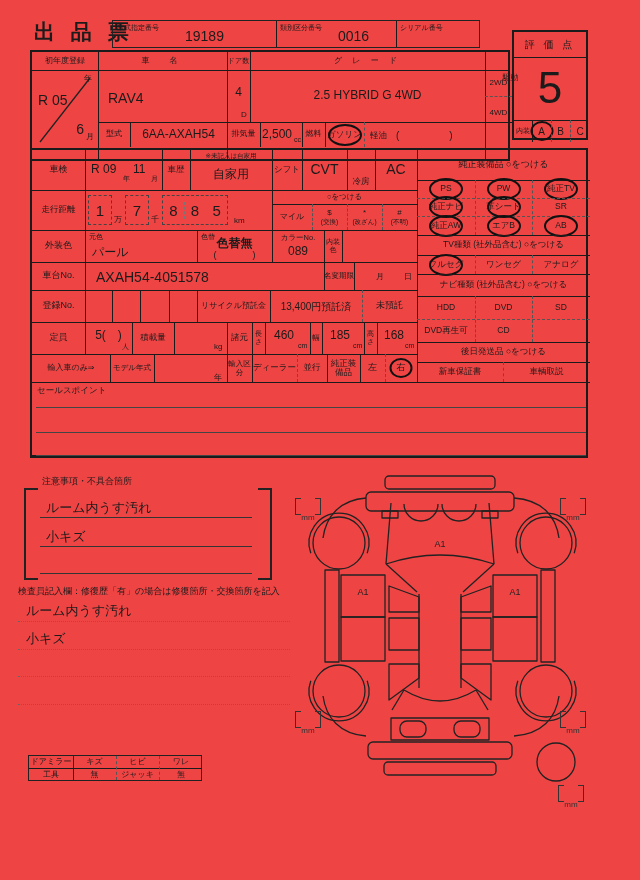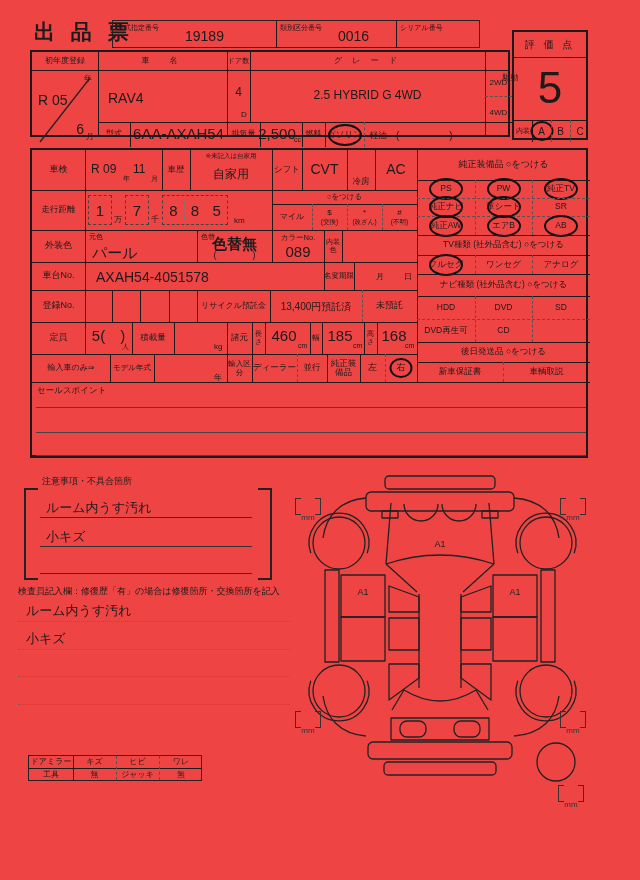--- a/index.html
+++ b/index.html
@@ -7,21 +7,21 @@
         font-family:"Liberation Sans","DejaVu Sans",sans-serif;color:#1b1b1b;}
   .abs{position:absolute;box-sizing:border-box;}
   .c{display:flex;align-items:center;justify-content:center;text-align:center;line-height:1.1;}
   .vl{position:absolute;width:1px;background:#1b1b1b;}
   .hl{position:absolute;height:1px;background:#1b1b1b;}
   .vd{position:absolute;width:0;border-left:1px dashed #555;}
   .hd{position:absolute;height:0;border-top:1px dashed #555;}
   .thin{background:#444;}
   .title{font-size:21px;font-weight:bold;letter-spacing:5px;}
   .f6{font-size:6.5px;} .f7{font-size:7px;} .f75{font-size:7.5px;} .f8{font-size:8px;}
-  .f85{font-size:8.5px;} .f9{font-size:9px;} .f10{font-size:10px;} .f11{font-size:15px;}
+  .f85{font-size:8.5px;} .f9{font-size:9px;} .f10{font-size:10px;} .f11{font-size:12px;}
   .f12{font-size:12px;} .f13{font-size:14px;} .f14{font-size:14px;}
   .circ::after{content:"";position:absolute;width:30px;height:18px;border:2px solid #111;
     border-radius:50%;left:50%;top:50%;transform:translate(-50%,-50%);}
   .circ-xs::after{content:"";position:absolute;width:19px;height:16px;border:2px solid #111;
     border-radius:50%;left:50%;top:50%;transform:translate(-50%,-50%);}
   .mbox{position:absolute;box-sizing:border-box;border:1.5px dashed #444;display:flex;
     align-items:center;justify-content:center;font-size:15px;}
   .uline{position:absolute;border-bottom:1.5px solid #333;}
   .dline{position:absolute;border-bottom:1.5px dotted #666;}
   .hand{font-size:13px;}
@@ -61,21 +61,21 @@
     <div class="hl" style="left:0;top:88px;width:100%;"></div>
     <div class="abs c f7" style="left:0;top:88px;width:18px;height:22px;">内装</div>
     <div class="vl" style="left:18px;top:88px;height:22px;"></div>
     <div class="abs c f10 circ-xs" style="left:18px;top:88px;width:19px;height:22px;">A</div>
     <div class="vd" style="left:37px;top:88px;height:22px;"></div>
     <div class="abs c f10" style="left:37px;top:88px;width:19px;height:22px;">B</div>
     <div class="vd" style="left:56px;top:88px;height:22px;"></div>
     <div class="abs c f10" style="left:56px;top:88px;width:20px;height:22px;">C</div>
   </div>
 
-  <div class="abs" style="left:30px;top:50px;width:480px;height:87px;border:2px solid #1b1b1b;">
+  <div class="abs" style="left:30px;top:50px;width:480px;height:111px;border:2px solid #1b1b1b;">
     <div class="hl" style="left:0;top:18px;width:100%;"></div>
     <div class="vl" style="left:66px;top:0;height:100%;"></div>
     <div class="vl" style="left:195px;top:0;height:100%;"></div>
     <div class="vl" style="left:218px;top:0;height:70px;"></div>
     <div class="vl" style="left:453px;top:0;height:100%;"></div>
     <div class="hl" style="left:66px;top:70px;width:414px;"></div>
 
     <div class="abs c f8" style="left:0;top:0;width:66px;height:18px;">初年度登録</div>
     <div class="abs c f8" style="left:66px;top:0;width:129px;height:18px;letter-spacing:6px;">車　名</div>
     <div class="abs c f7" style="left:195px;top:0;width:23px;height:18px;">ドア数</div>

